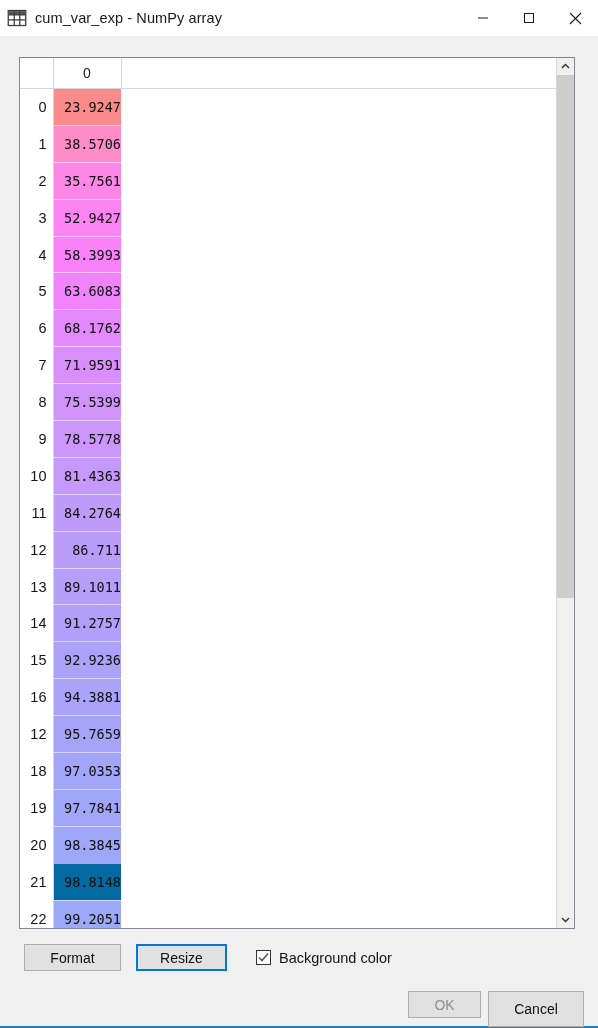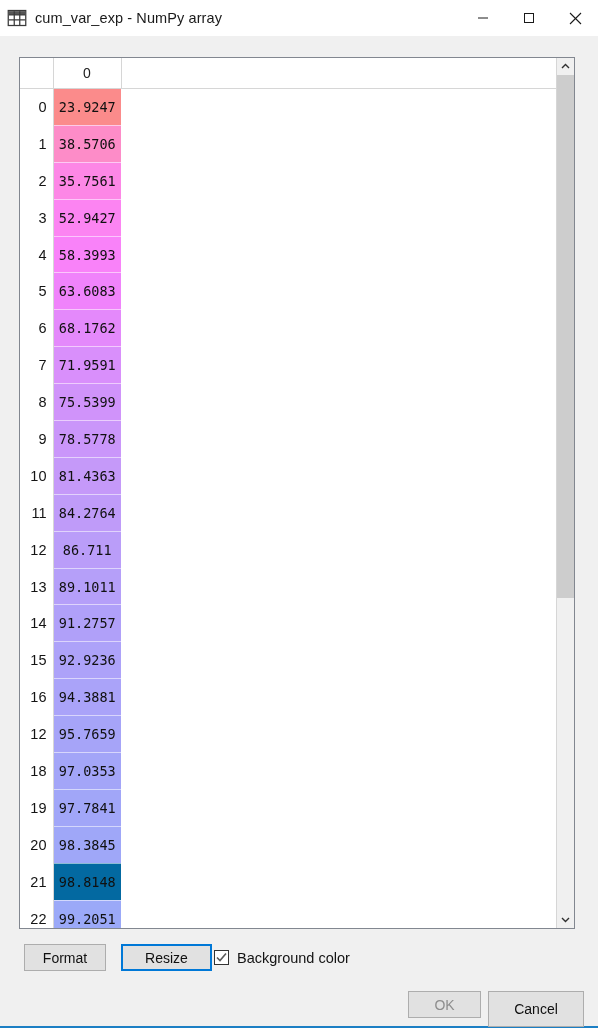--- a/index.html
+++ b/index.html
@@ -133,21 +133,21 @@
     text-align: right;
     font-size: 14.5px;
     color: #141414;
     background: #ffffff;
     border-right: 1px solid #d6d6d6;
     font-family: "Liberation Sans", sans-serif;
     vertical-align: middle;
   }
   td.val {
     padding: 0;
-    text-align: center;
+    text-align: right;
     font-size: 13.5px;
     color: #101010;
     font-family: "DejaVu Sans Mono", monospace;
     border-bottom: 1px solid rgba(255,255,255,0.55);
     vertical-align: middle;
     white-space: nowrap;
   }
   td.rest {
     background: #ffffff;
     padding: 0;
@@ -199,28 +199,28 @@
     border: 1px solid #adadad;
     font-family: "Liberation Sans", sans-serif;
     font-size: 14px;
     color: #101010;
     height: 27px;
     display: flex;
     align-items: center;
     justify-content: center;
     padding: 0 10px;
   }
-  .btn-format { width: 82px; }
+  .btn-format { width: 97px; }
   .btn-resize {
     width: 91px;
     margin-left: 15px;
     border: 2px solid #0078d7;
   }
   .checkwrap {
-    margin-left: 2px;
+    margin-left: 29px;
     display: flex;
     align-items: center;
   }
   .checkbox {
     width: 15px;
     height: 15px;
     box-sizing: border-box;
     border: 1px solid #333333;
     background: #ffffff;
     display: flex;

